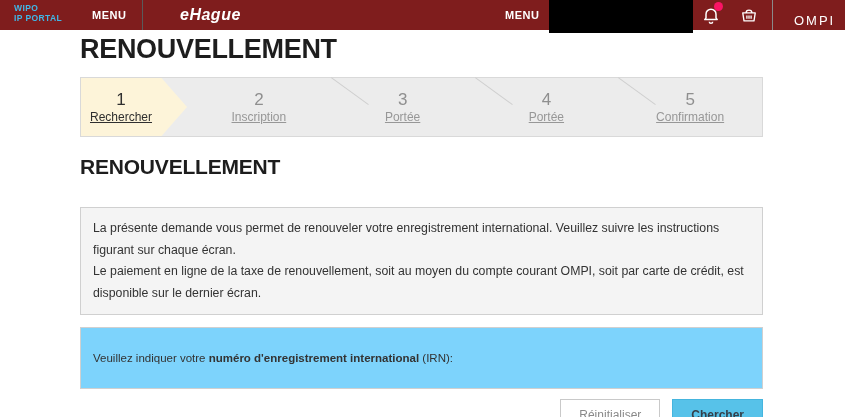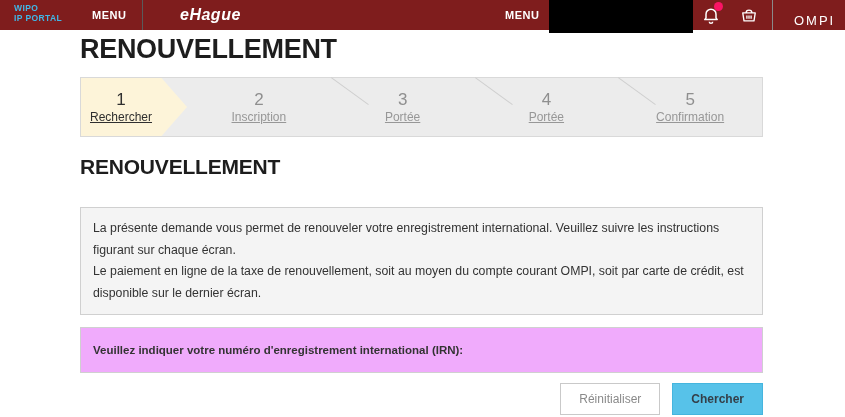--- a/index.html
+++ b/index.html
@@ -87,22 +87,22 @@
   }
   .info-box {
     margin-top: 28px;
     background: #f4f4f4; border: 1px solid #d0d0d0;
     padding: 10px 12px; font-size: 12.3px; color: #333; line-height: 1.75;
   }
 
   
   .irn-panel { margin-top: 12px; }
   .irn-label {
-    background: #f0abfc; border: 1px solid #d0d0d0;
-    padding: 16px 12px; font-size: 11.5px; color: #333; font-weight: bold;
+    background: #7dd3fc; border: 1px solid #d0d0d0;
+    padding: 24px 12px; font-size: 11.5px; color: #333;
   }
   .irn-input {
     display: block; width: 100%; height: 52px; resize: none;
     border: 1px solid #cccccc; border-top: none;
     padding: 14px 12px; font-size: 12px; color: #333;
     font-family: "Liberation Sans", sans-serif; outline: none;
   }
   .irn-input::placeholder { color: #a3a3a3; opacity: 1; }
 
   

